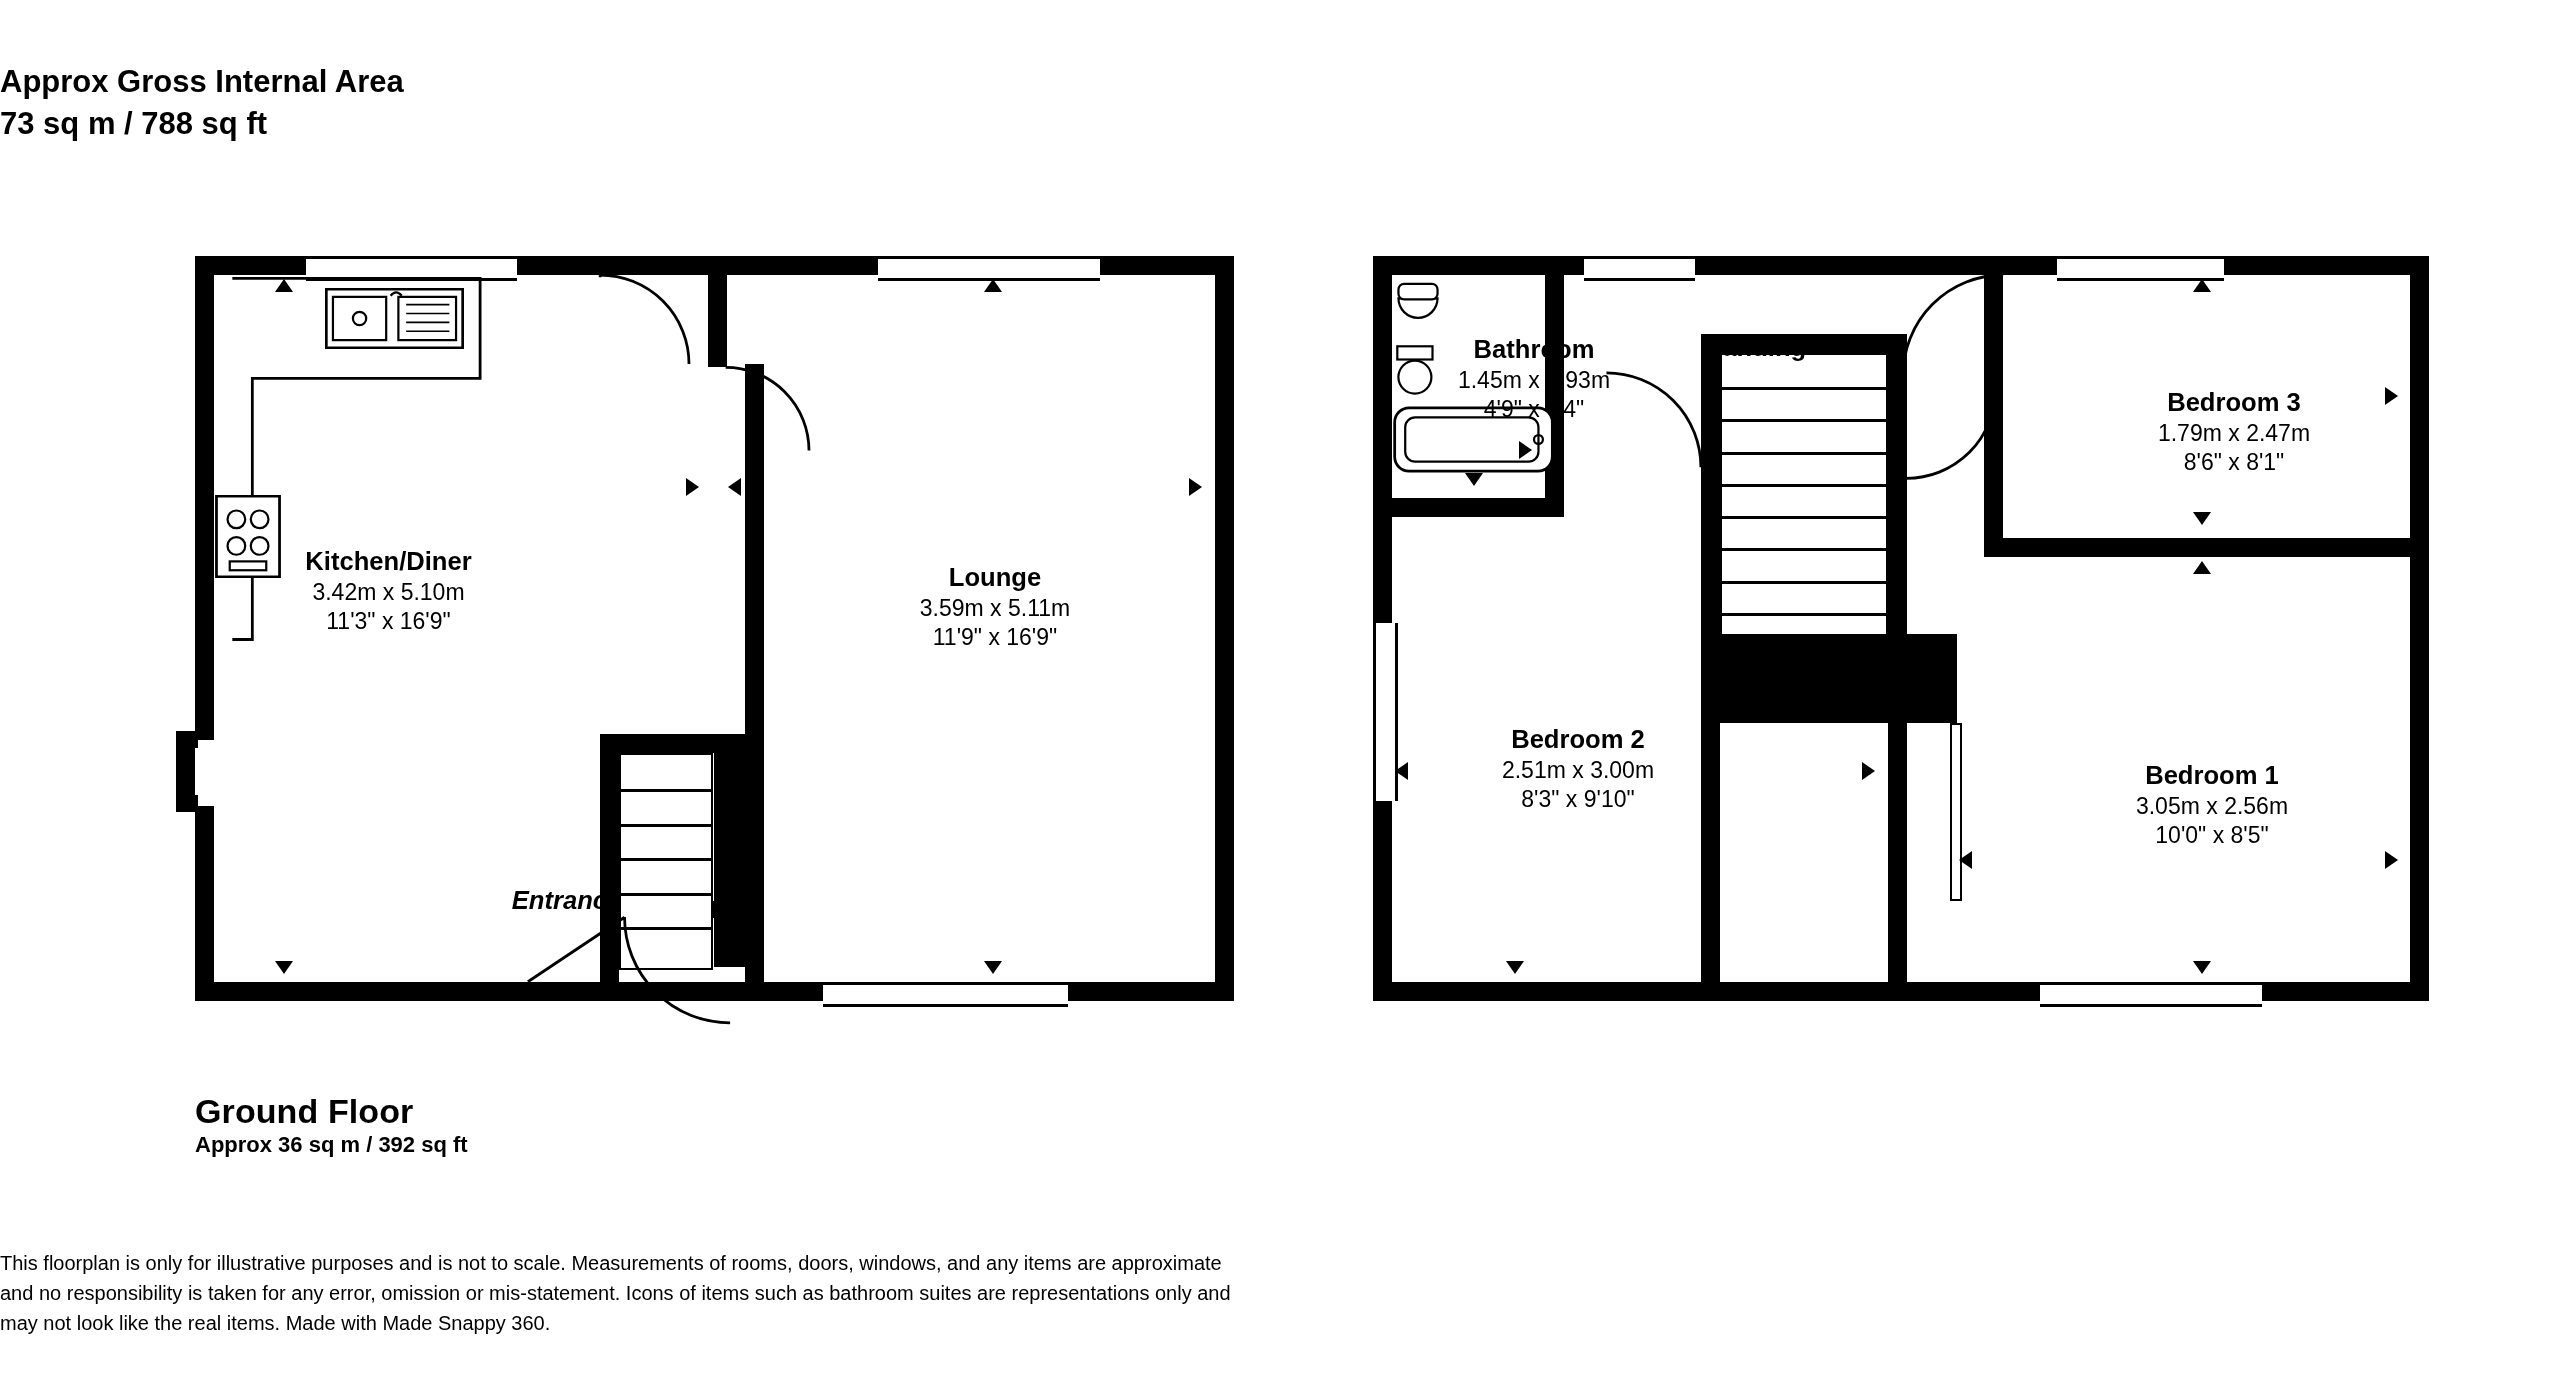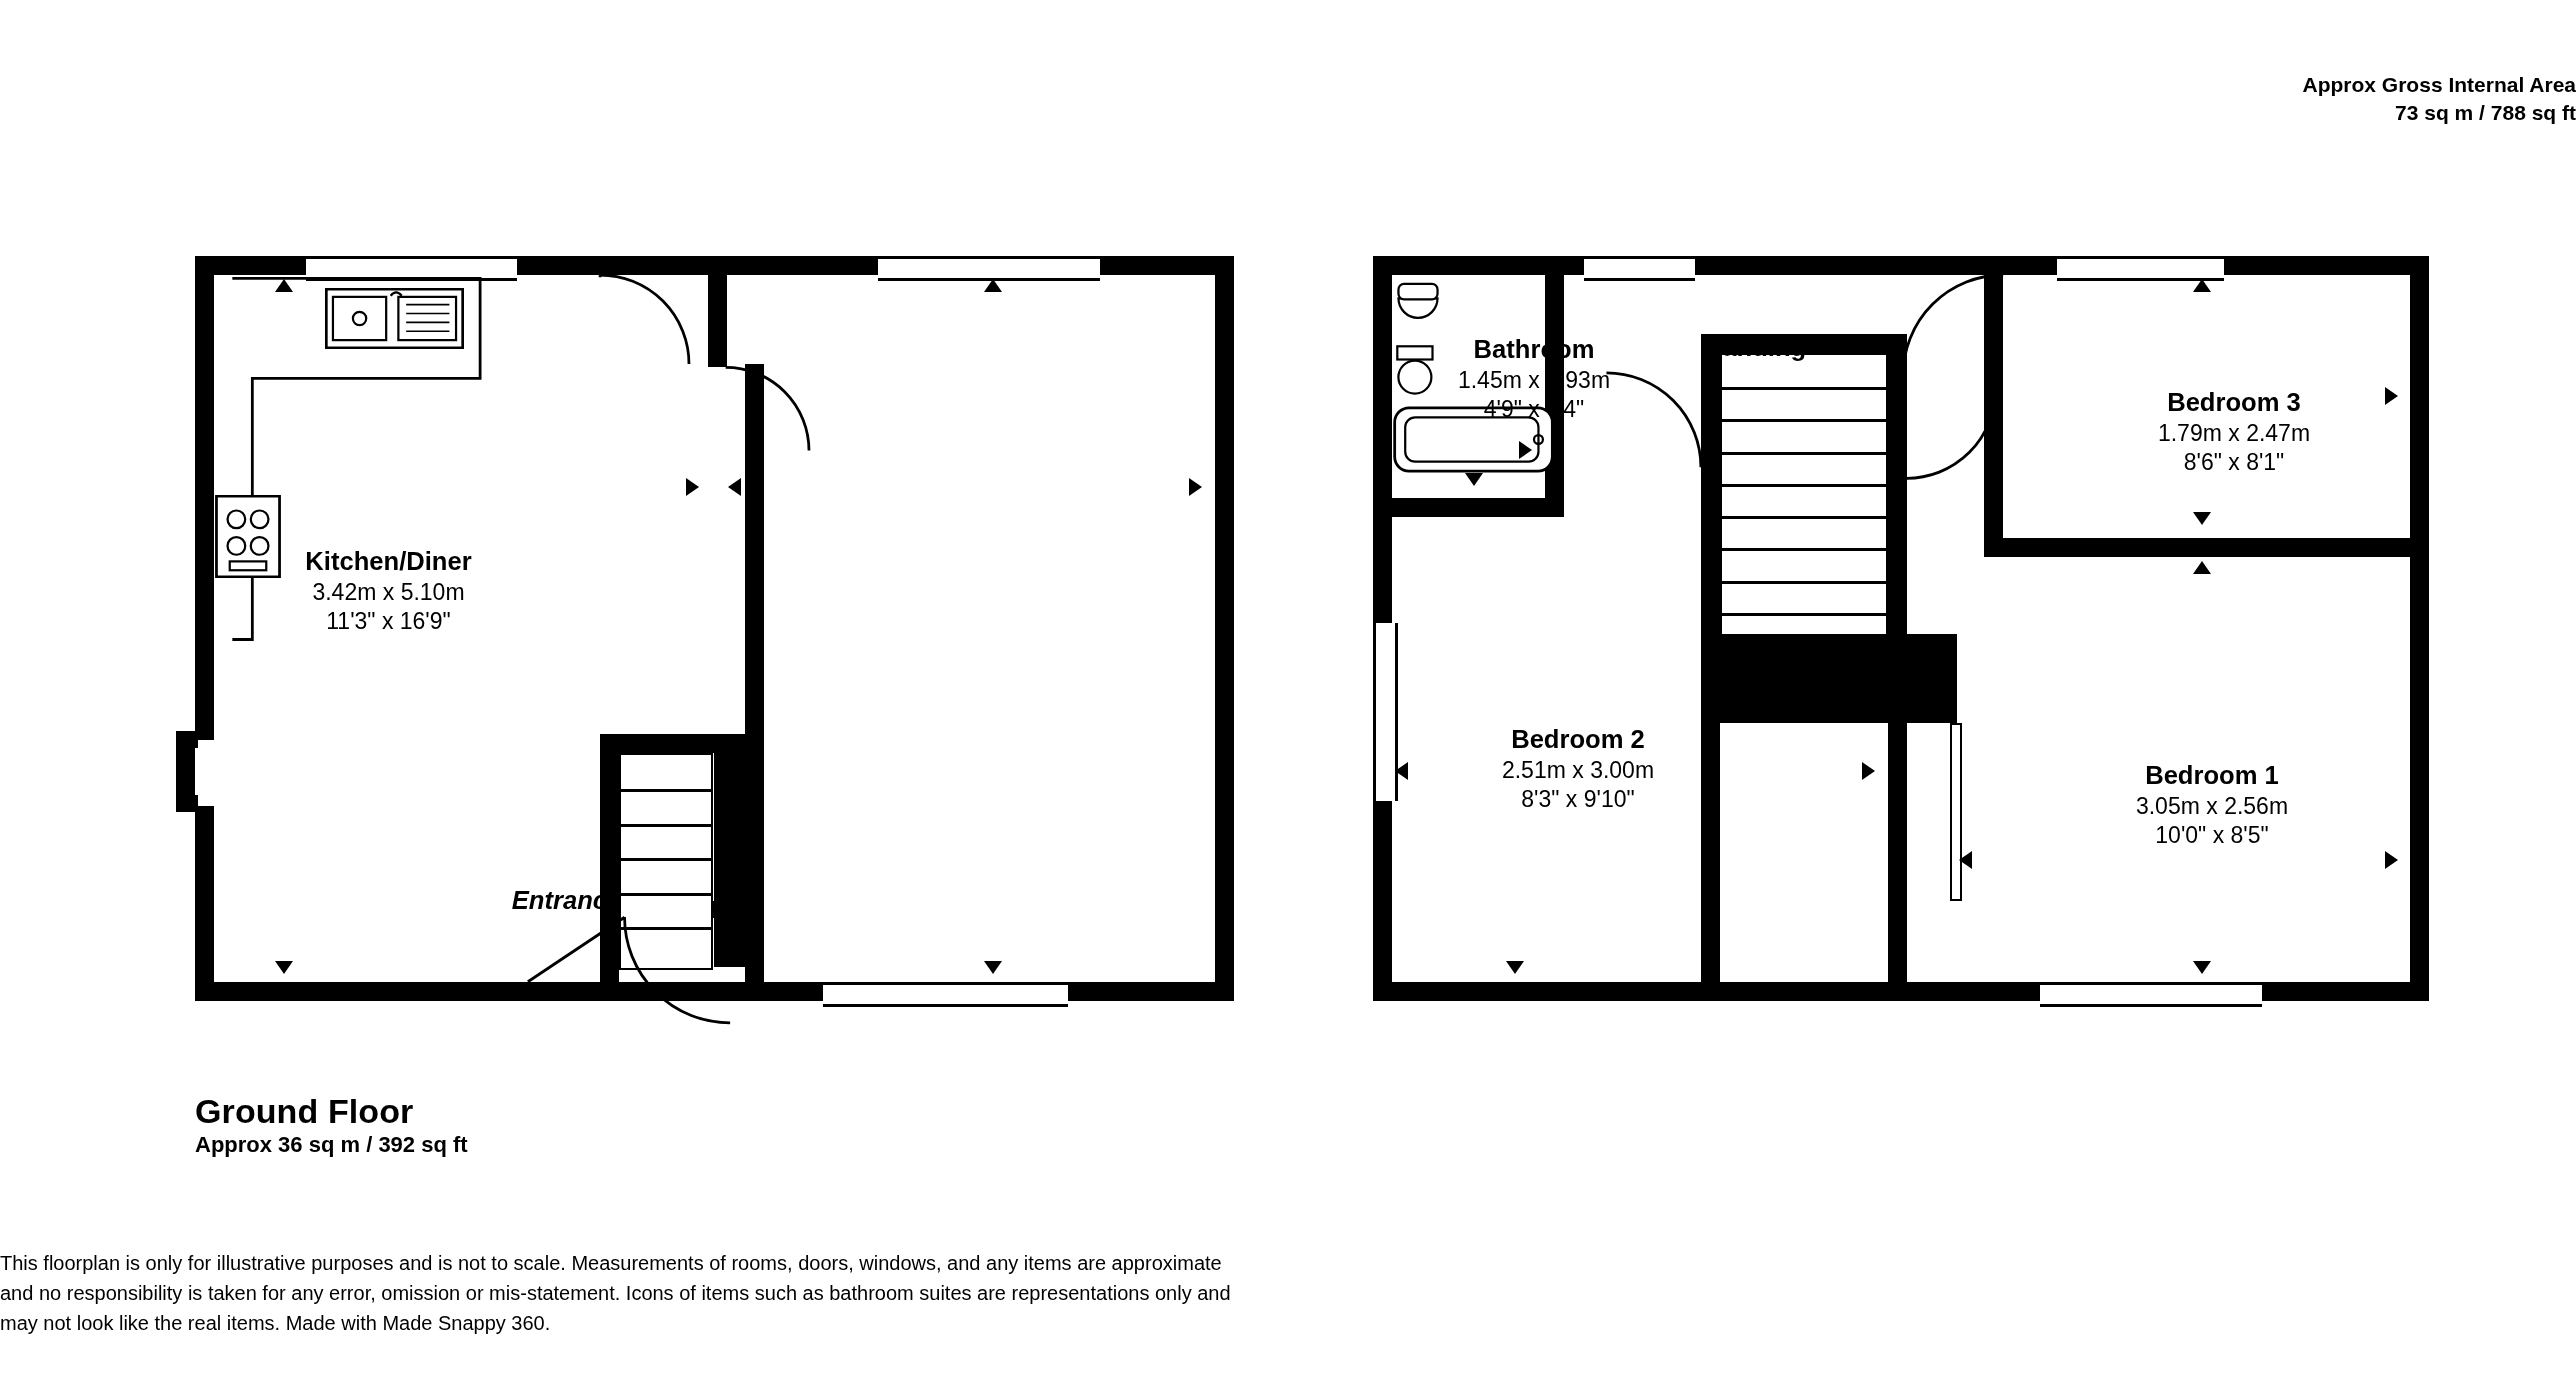--- a/index.html
+++ b/index.html
@@ -16,25 +16,25 @@
     width: 2576px;
     height: 1384px;
     background: #ffffff;
     overflow: hidden;
   }
   .abs { position: absolute; }
 
   
   #header {
     left: 0;
-    top: 71px;
+    top: 61px;
     width: 2576px;
-    text-align: right;
+    text-align: left;
     font-weight: bold;
-    font-size: 21px;
+    font-size: 31px;
     line-height: 1.35;
   }
 
   
   .floor-title {
     font-size: 34px;
     font-weight: bold;
     letter-spacing: 0.1px;
   }
   .floor-sub {
@@ -207,20 +207,25 @@
     <div class="arr arr-r" style="left:1050px; top:233px;"></div>
     <div class="arr arr-d" style="left:845px; top:716px;"></div>
   </div>
 
   <div class="abs room-label" style="left:183px; top:545px; width:411px;">
     <div class="room-name">Kitchen/Diner</div>
     <div class="room-dim">3.42m x 5.10m</div>
     <div class="room-dim">11'3" x 16'9"</div>
   </div>
 
+  <div class="abs room-label" style="left:784px; top:561px; width:422px;">
+    <div class="room-name">Lounge</div>
+    <div class="room-dim">3.59m x 5.11m</div>
+    <div class="room-dim">11'9" x 16'9"</div>
+  </div>
 
   <div class="abs room-label" style="left:450px; top:884px; width:233px;font-style:italic;">
     <div class="room-name">Entrance</div>
   </div>
 
   <div class="abs" style="left:1323px; top:245px; width:1117px; height:789px;">
 
     <div class="wall" style="left:50px; top:11px; width:1056px; height:19px;"></div>
     <div class="wall" style="left:50px; top:11px; width:19px; height:745px;"></div>
     <div class="wall" style="left:50px; top:737px; width:1056px; height:19px;"></div>

